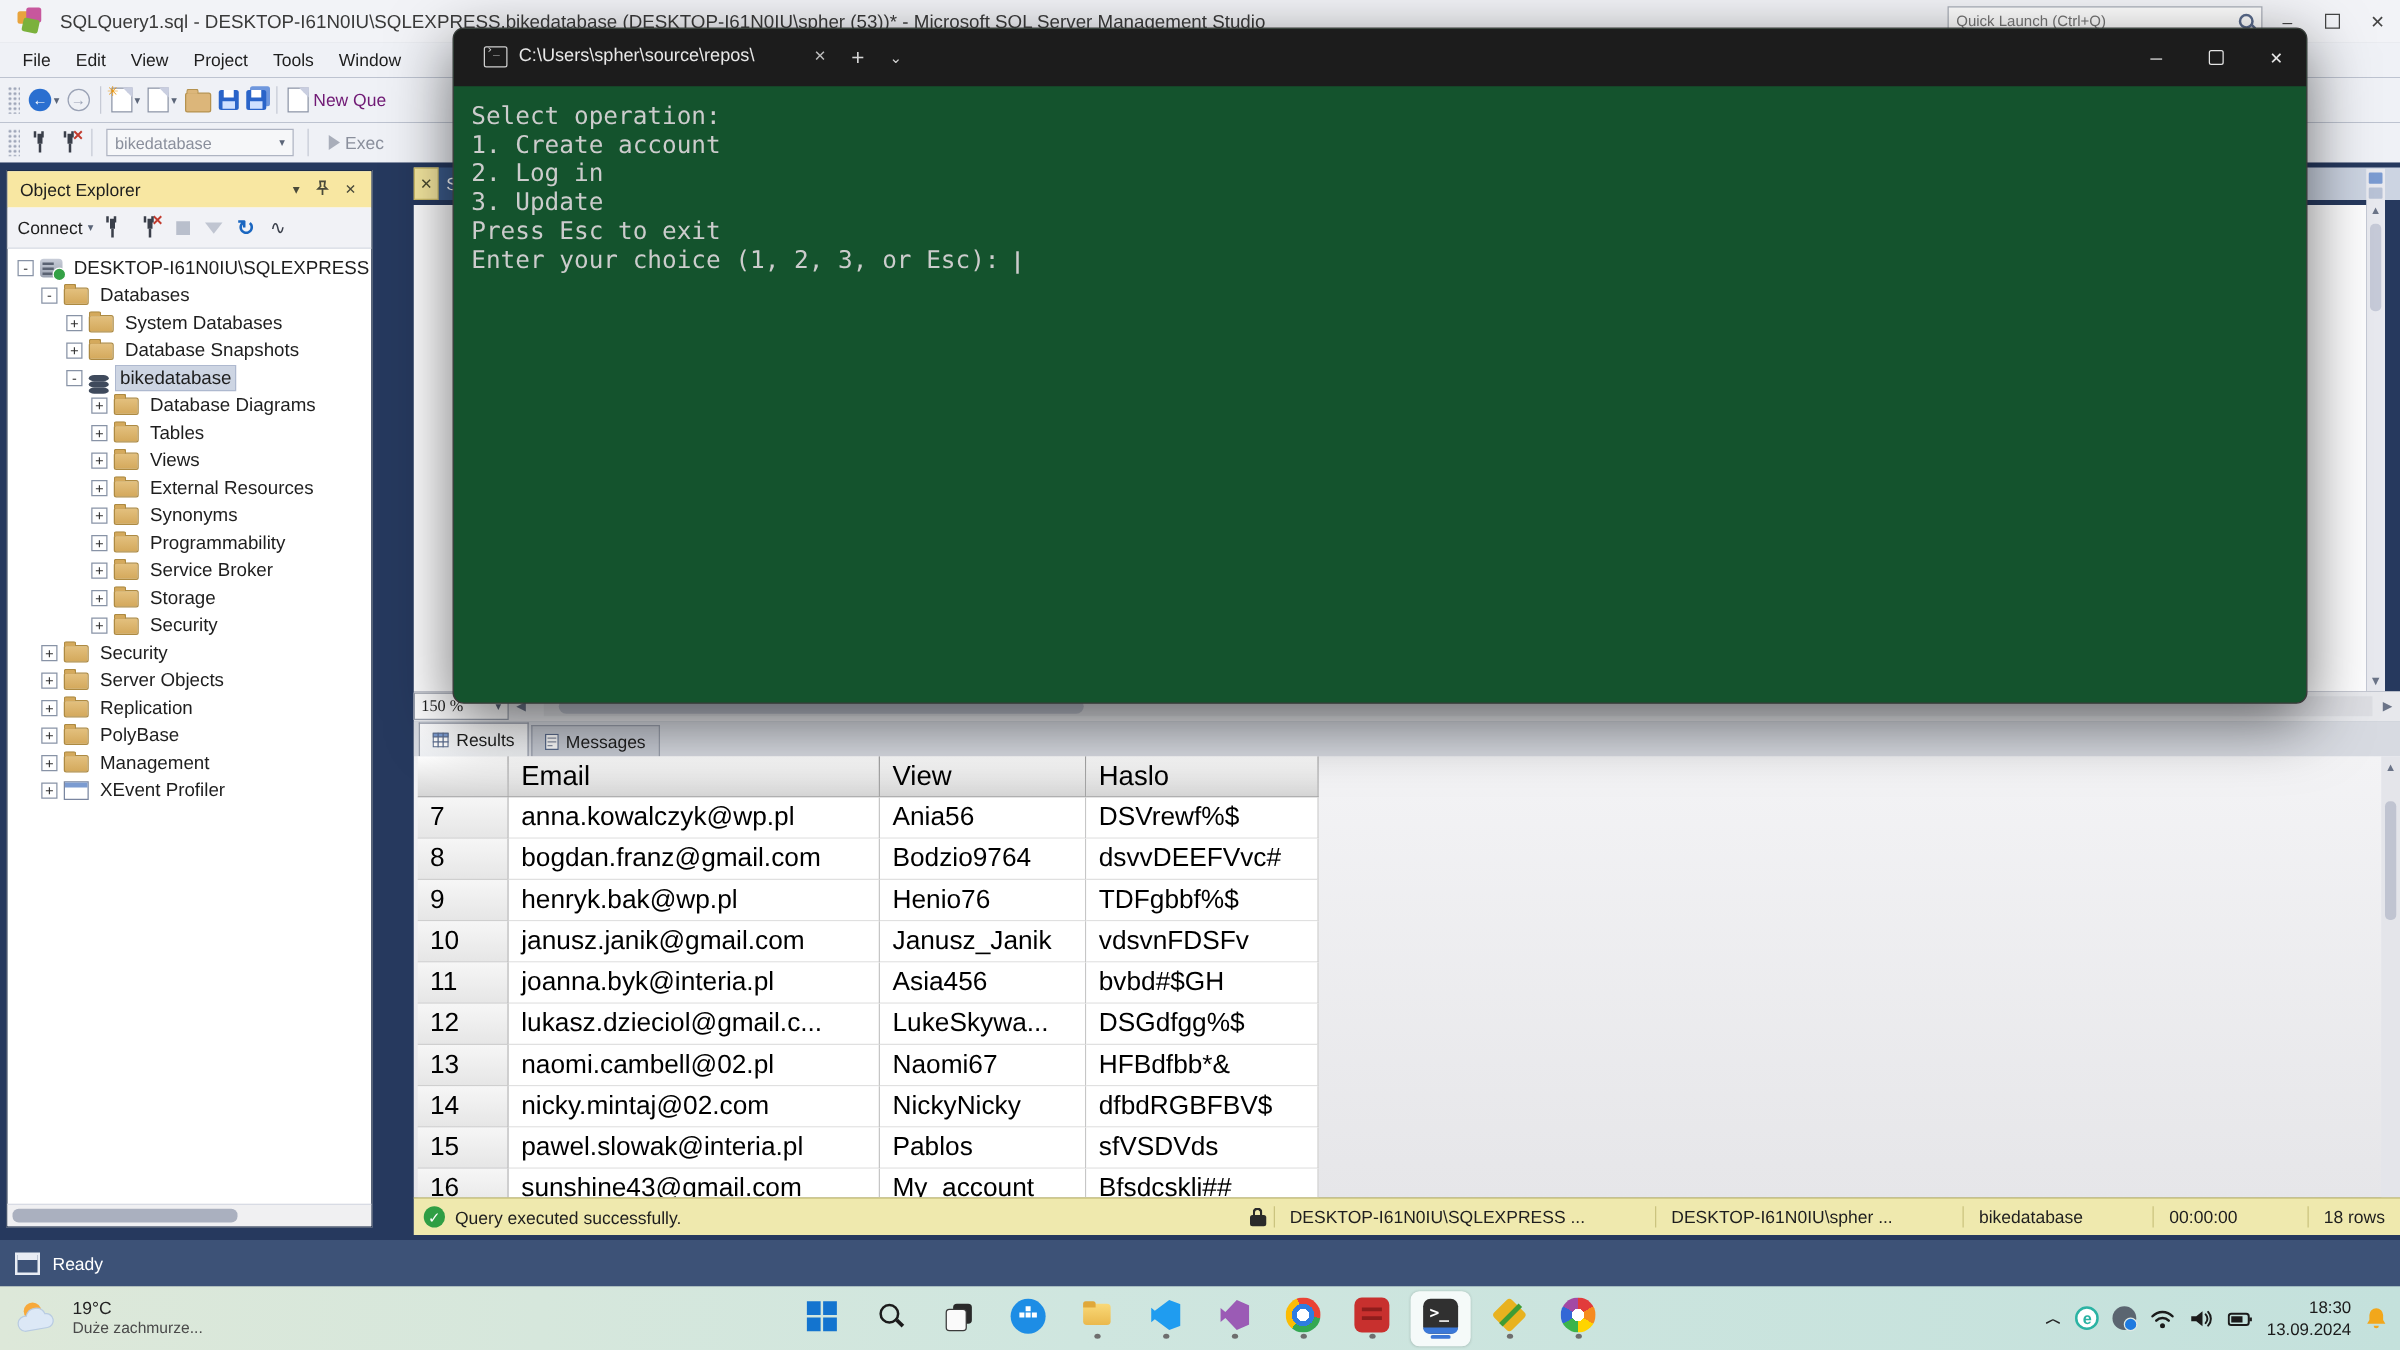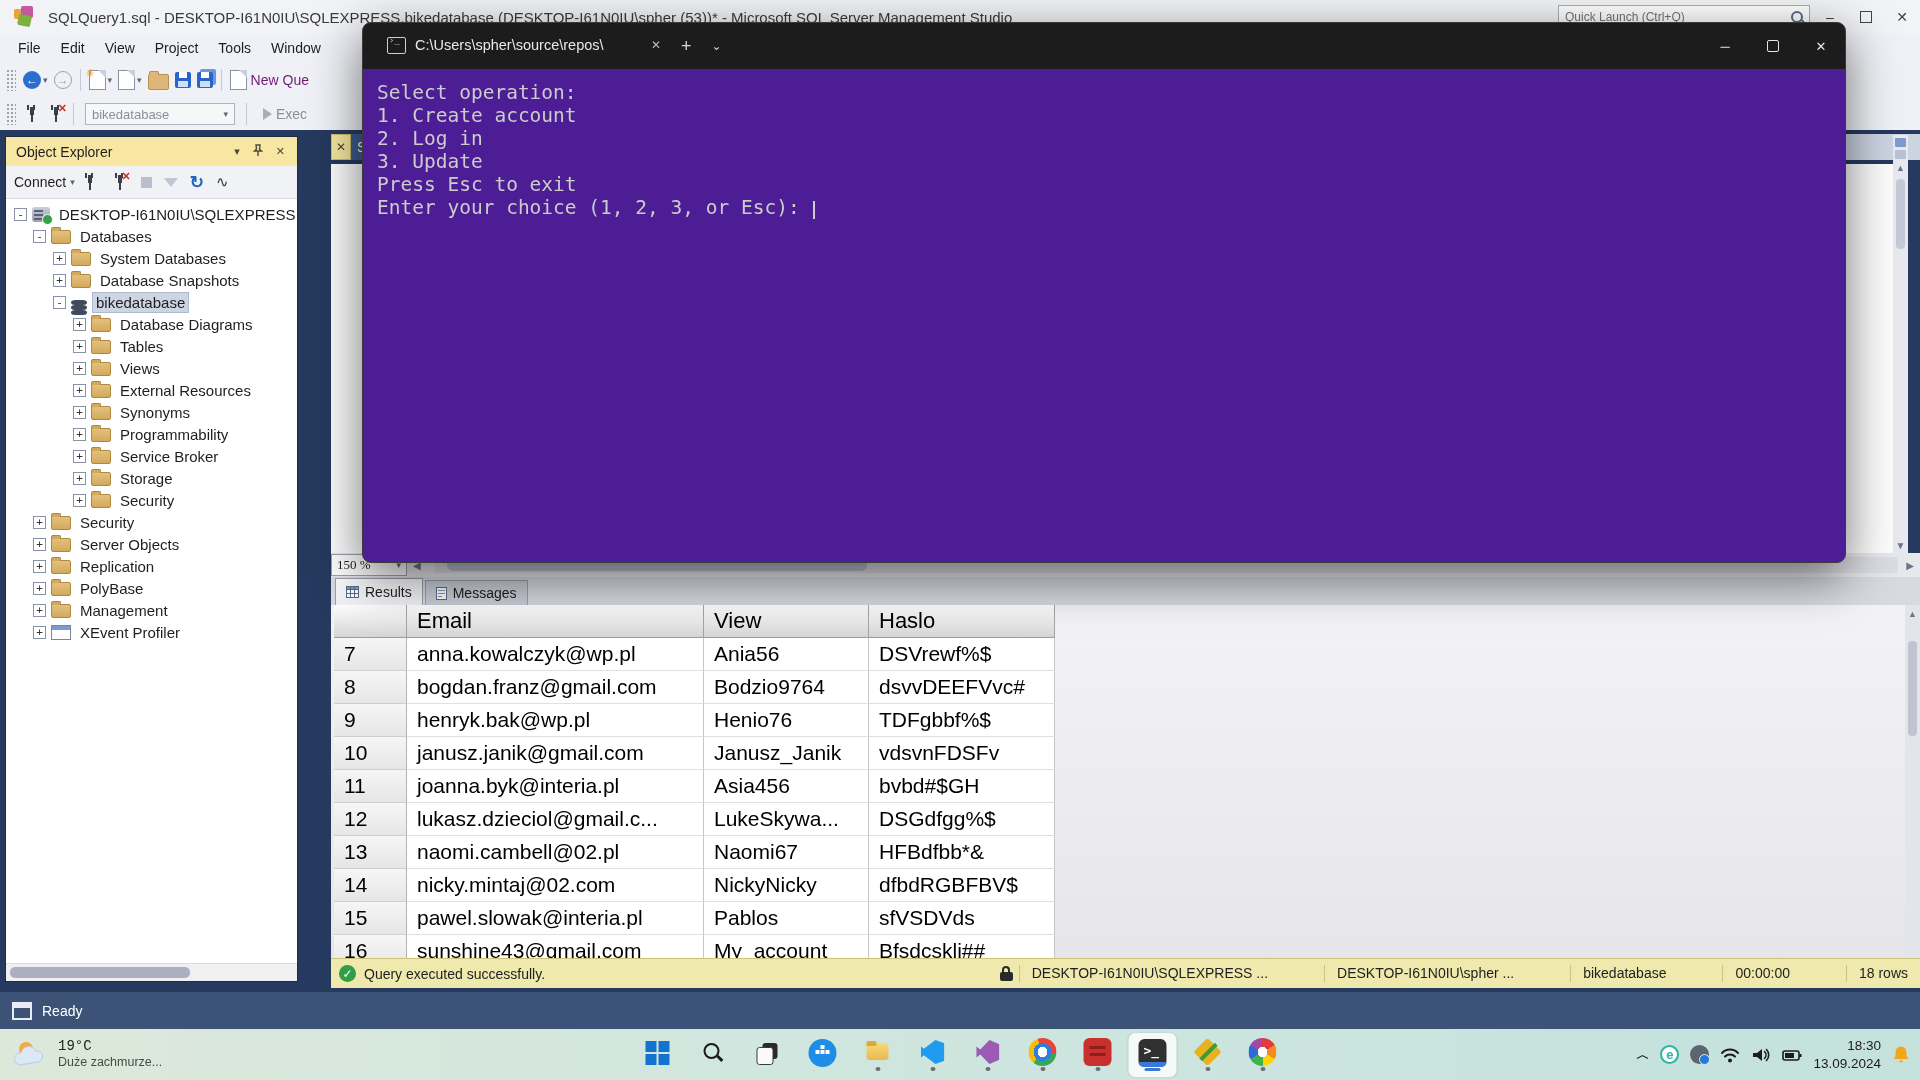--- a/index.html
+++ b/index.html
@@ -143,41 +143,41 @@
   .lock-ic::before{content:"";position:absolute;left:0;bottom:0;width:13px;height:9px;background:#2a2a2a;border-radius:2px;}
   .lock-ic::after{content:"";position:absolute;left:2.5px;top:0;width:8px;height:8px;border:2px solid #2a2a2a;border-bottom:none;border-radius:5px 5px 0 0;box-sizing:border-box;}
 
   
   .statusbar{left:0;top:992px;width:1920px;height:37px;background:#3d5277;display:flex;align-items:center;color:#fff;}
   .sb-ic{width:16px;height:14px;border:2px solid #e8ecf4;margin:0 10px 0 12px;position:relative;}
   .sb-ic::before{content:"";position:absolute;left:0;top:0;right:0;height:4px;background:#e8ecf4;}
   .sb-label{font-size:14px;}
 
   
-  .terminal{left:362px;top:22px;width:1482px;height:539px;background:#4c1d95;border-radius:9px;box-shadow:0 14px 50px rgba(0,0,0,.55);overflow:hidden;border:1px solid #3a3a3a;}
+  .terminal{left:362px;top:22px;width:1482px;height:539px;background:#14532d;border-radius:9px;box-shadow:0 14px 50px rgba(0,0,0,.55);overflow:hidden;border:1px solid #3a3a3a;}
   .t-titlebar{height:46px;background:#1c1c1c;display:flex;align-items:center;}
   .t-tab{margin-left:16px;height:36px;width:290px;background:#1c1c1c;display:flex;align-items:center;border-bottom:2px solid #4cc2ff00;}
   .t-tab-ic{width:17px;height:15px;border:1.5px solid #cfcfcf;border-radius:2px;margin:0 9px 0 8px;position:relative;flex:none;}
   .t-tab-ic::before{content:"›_";position:absolute;left:1px;top:-3px;font-size:9px;color:#cfcfcf;font-family:"DejaVu Sans Mono",monospace;}
   .t-tab-title{font-size:14.5px;color:#e8e8e8;flex:1;white-space:nowrap;overflow:hidden;}
   .t-tab-close{color:#bdbdbd;font-size:12px;padding:2px 8px;}
   .t-plus{color:#d5d5d5;font-size:18px;padding:0 12px;}
   .t-chev{color:#d5d5d5;font-size:12px;padding:0 8px;}
   .t-controls{margin-left:auto;display:flex;height:100%;}
   .t-ctl{width:48px;height:100%;display:flex;align-items:center;justify-content:center;color:#e5e5e5;font-size:13px;}
   .t-ctl .sq{width:10px;height:10px;border:1.2px solid #e5e5e5;border-radius:2px;}
   .t-body{padding:12px 0 0 14px;font-family:"DejaVu Sans Mono",monospace;font-size:19.5px;line-height:23px;color:#cccccc;}
   .t-line{white-space:pre;}
   .cursor{display:inline-block;width:2px;height:18px;background:#cccccc;vertical-align:text-bottom;margin-left:2px;}
 
   
   .taskbar{left:0;top:1029px;width:1920px;height:51px;background:linear-gradient(90deg,#dde8d9,#cfe6df 45%,#c4e1dc);display:flex;align-items:center;}
   .weather{display:flex;align-items:center;margin-left:12px;}
   .weather-txt{margin-left:8px;line-height:1.25;}
-  .weather-temp{font-size:14px;color:#222;font-family:Liberation Mono, monospace;}
+  .weather-temp{font-size:14px;color:#222;}
   .weather-desc{font-size:12.5px;color:#4a4a4a;}
   .tb-icons{position:absolute;left:50%;transform:translateX(-50%);display:flex;gap:7px;align-items:center;height:51px;}
   .ti{width:48px;height:44px;border-radius:7px;display:flex;flex-direction:column;align-items:center;justify-content:center;position:relative;}
   .ti[data-active="true"]{background:rgba(255,255,255,.8);box-shadow:0 0 2px rgba(0,0,0,.15);}
   .ti .glyph{width:28px;height:28px;position:relative;}
   .ti .dot{width:6px;height:3px;border-radius:2px;background:#6e6e6e;margin-top:1px;visibility:hidden;}
   .ti[data-dot="true"] .dot{visibility:visible;width:5px;height:4px;border-radius:50%;}
   .ti[data-active="true"] .dot{visibility:visible;width:16px;height:3px;background:#3c77d6;border-radius:2px;}
   [data-icon="start"] .glyph{background:linear-gradient(#1374cf,#1374cf) 2px 2px/11px 11px no-repeat,linear-gradient(#1374cf,#1374cf) 15px 2px/11px 11px no-repeat,linear-gradient(#1374cf,#1374cf) 2px 15px/11px 11px no-repeat,linear-gradient(#1374cf,#1374cf) 15px 15px/11px 11px no-repeat;}
   [data-icon="search"] .glyph::before{content:"";position:absolute;left:5px;top:4px;width:12px;height:12px;border:2.6px solid #1b1b1b;border-radius:50%;}

